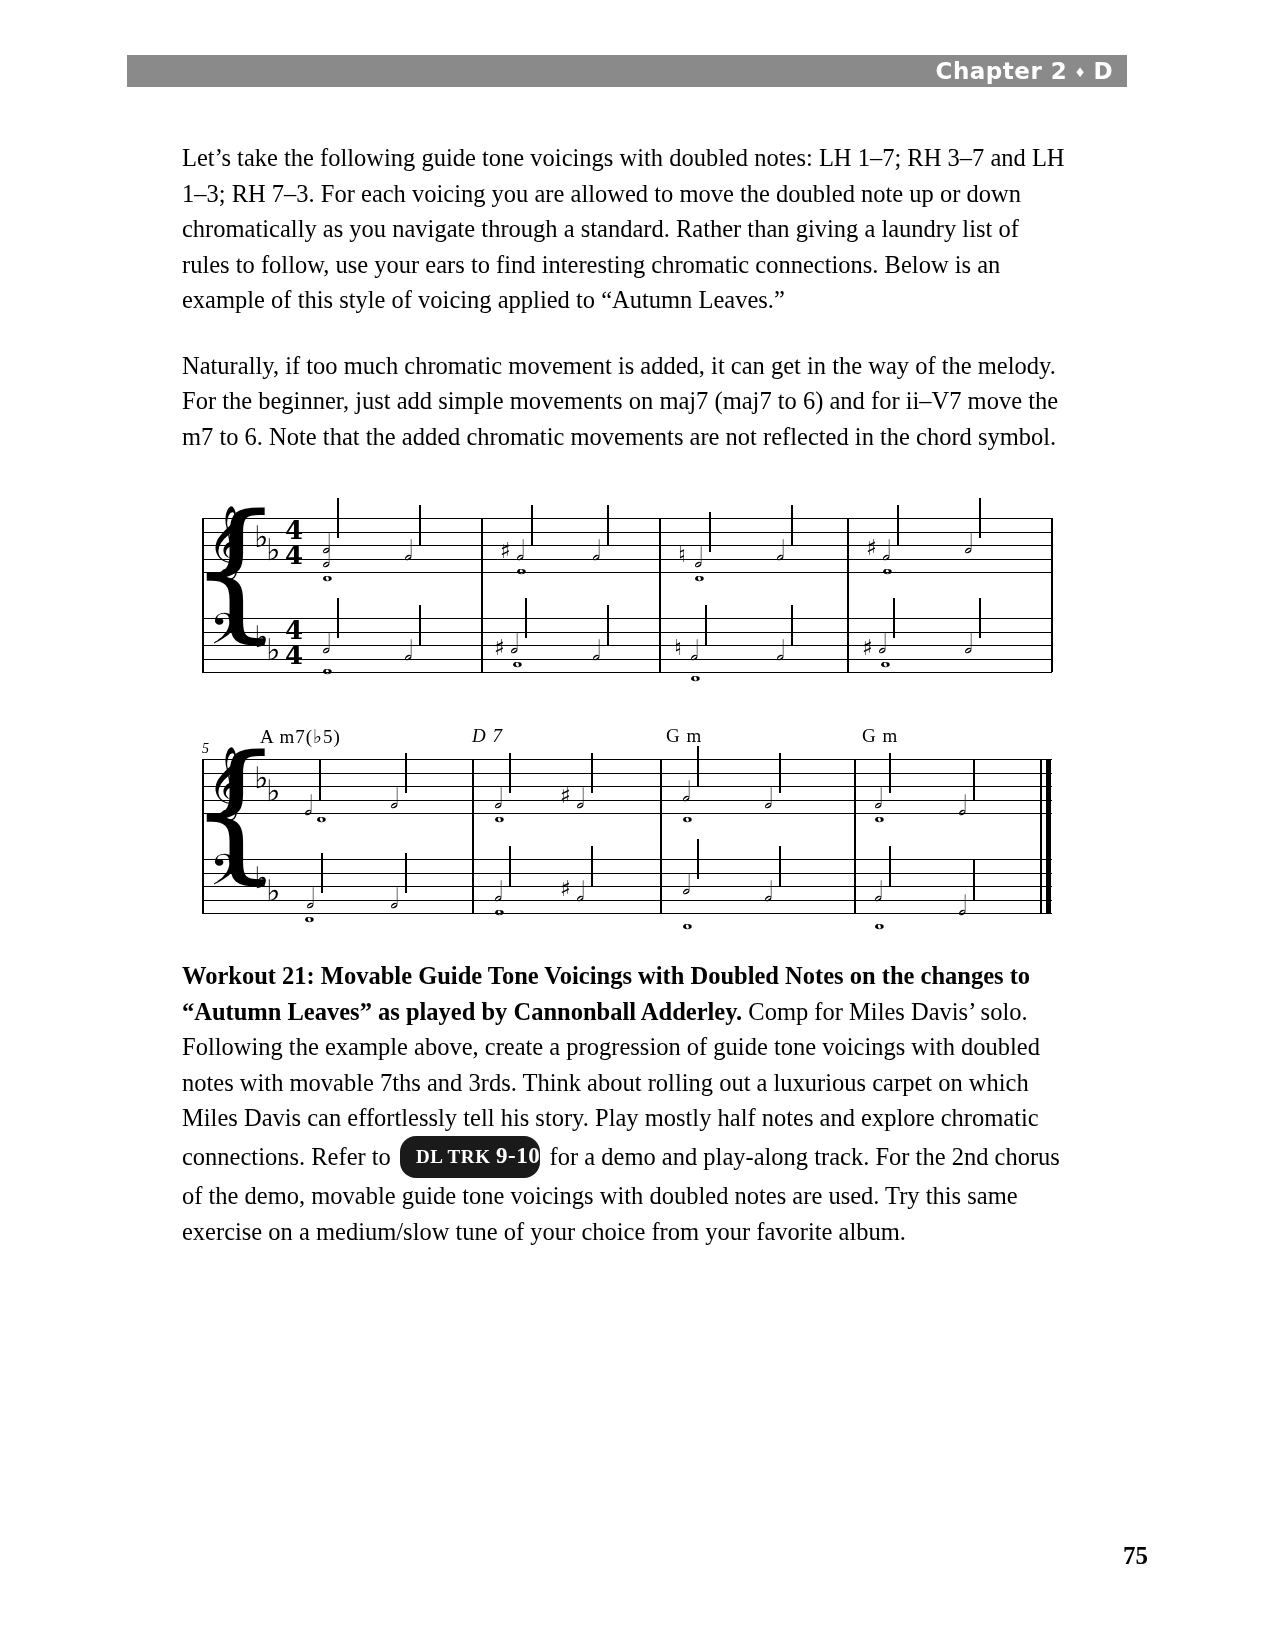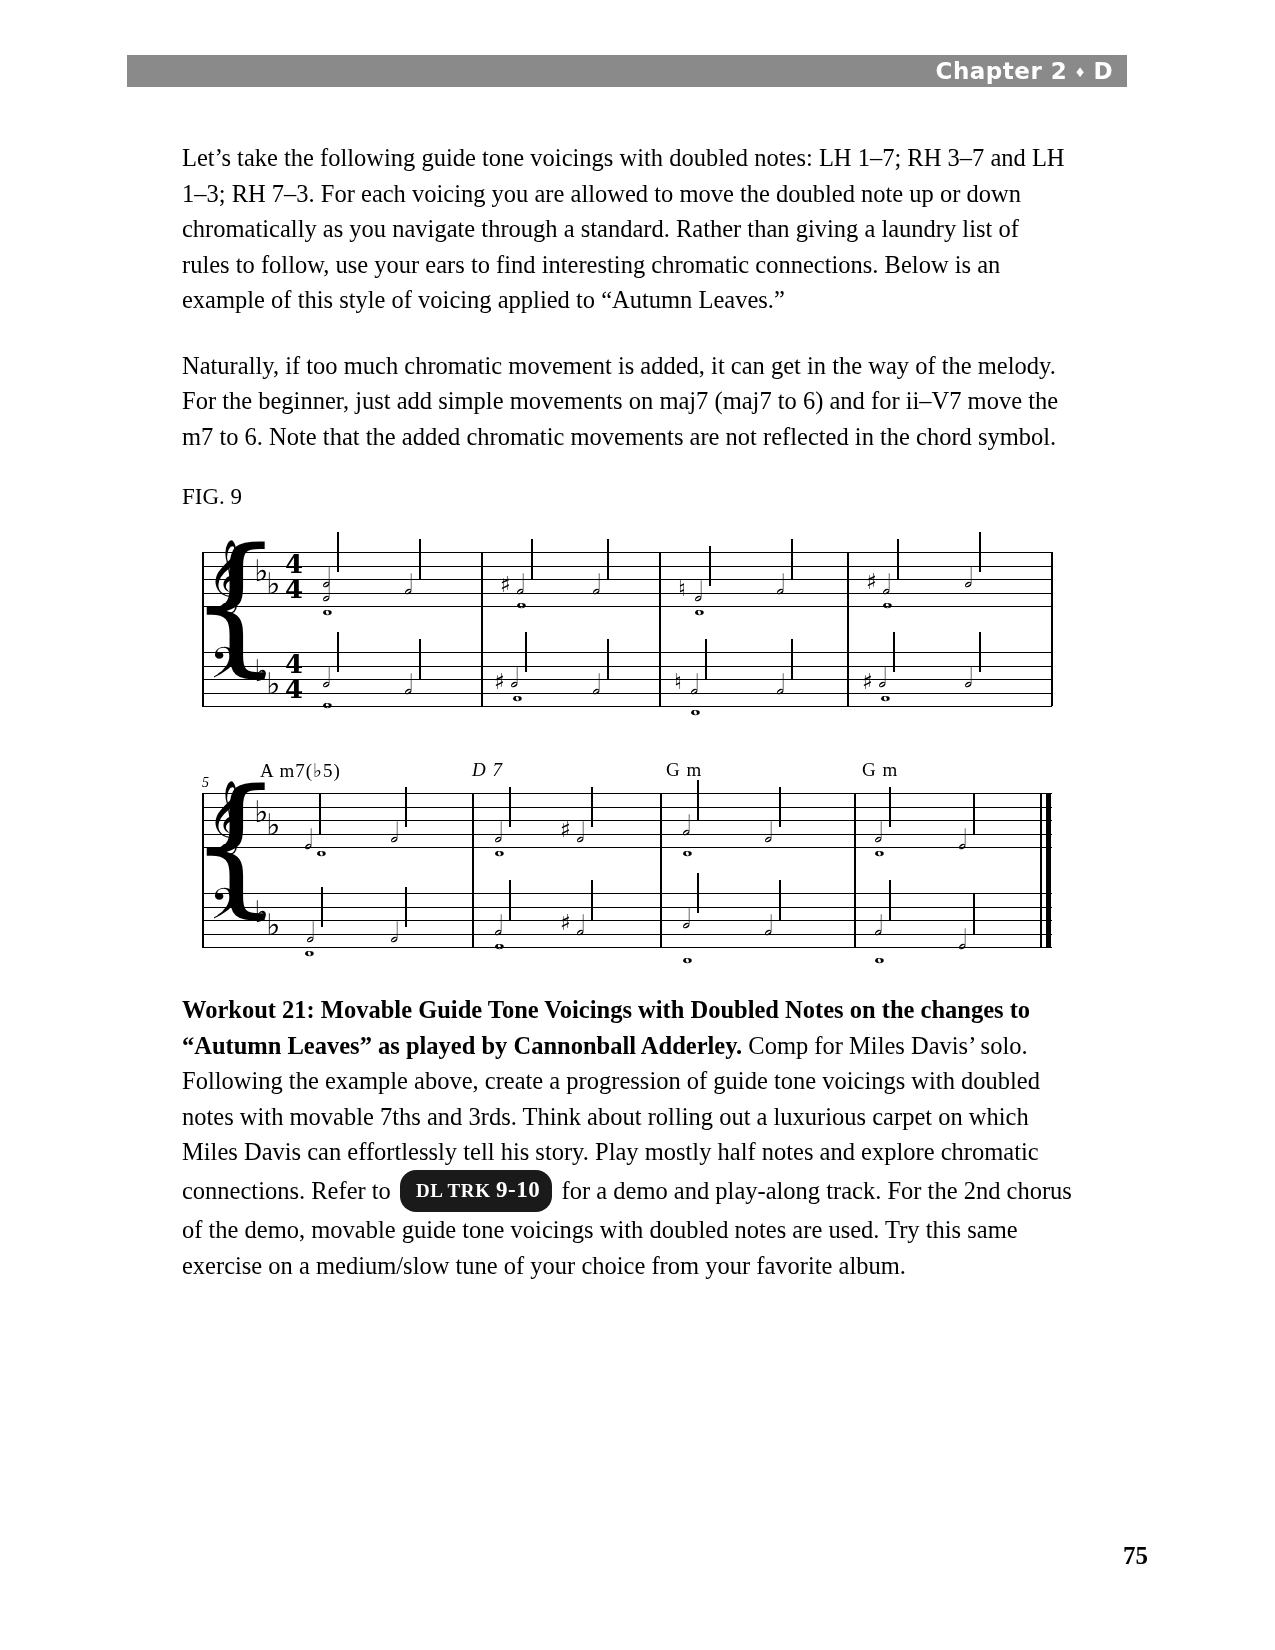--- a/index.html
+++ b/index.html
@@ -160,21 +160,21 @@
     font-size: 24.5px;
     line-height: 35.5px;
     margin: 18px 0 0 0;
   }
   .workout b { font-weight: bold; }
   .trk-badge {
     display: inline-block;
     background: #1a1a1a;
     color: #ffffff;
     border-radius: 16px;
-    padding: 2px 12px 4px 16px;
+    padding: 2px 0 4px 16px;
     font-family: "Liberation Serif", serif;
     font-size: 19px;
     font-weight: bold;
     letter-spacing: 0.6px;
     vertical-align: 2px;
     margin: 0 3px;
     white-space: nowrap;
   }
   .trk-badge .trk-num {
     font-size: 23px;
@@ -197,21 +197,20 @@
   <div class="header-title">
     <span>Chapter 2</span><span class="header-diamond">♦</span><span>D</span>
   </div>
 </div>
 
 <div class="content">
 
   <p class="body-par">Let’s take the following guide tone voicings with doubled notes: LH 1–7; RH 3–7 and LH 1–3; RH 7–3. For each voicing you are allowed to move the doubled note up or down chromatically as you navigate through a standard. Rather than giving a laundry list of rules to follow, use your ears to find interesting chromatic connections. Below is an example of this style of voicing applied to “Autumn Leaves.”</p>
   <p class="body-par">Naturally, if too much chromatic movement is added, it can get in the way of the melody. For the beginner, just add simple movements on maj7 (maj7 to 6) and for ii–V7 move the m7 to 6. Note that the added chromatic movements are not reflected in the chord symbol.</p>
 
-  <div class="fig-label">FIG. 9</div>
 
   <div class="score">
 
     <div class="system">
 
 
       <div style="position:absolute; top:28px; left:0; width:890px; height:175px;">
 
         <div class="brace" style="top:-8px;">{</div>
 

